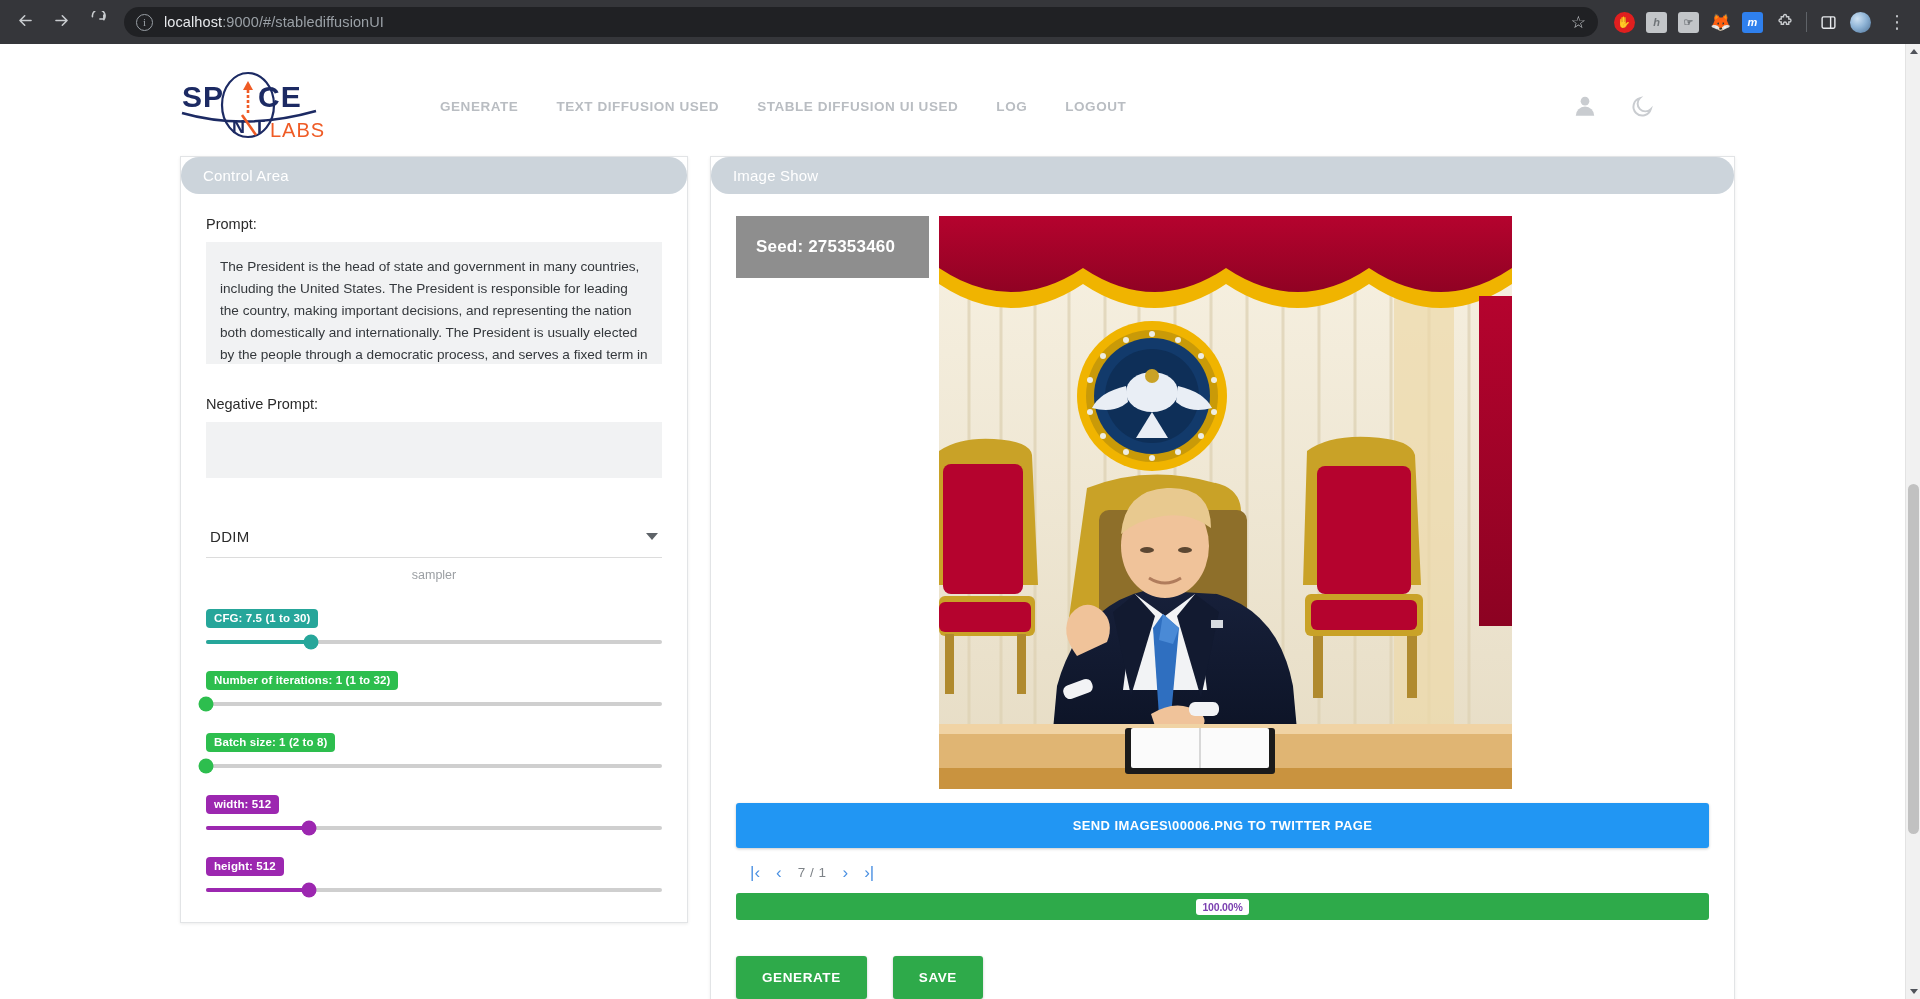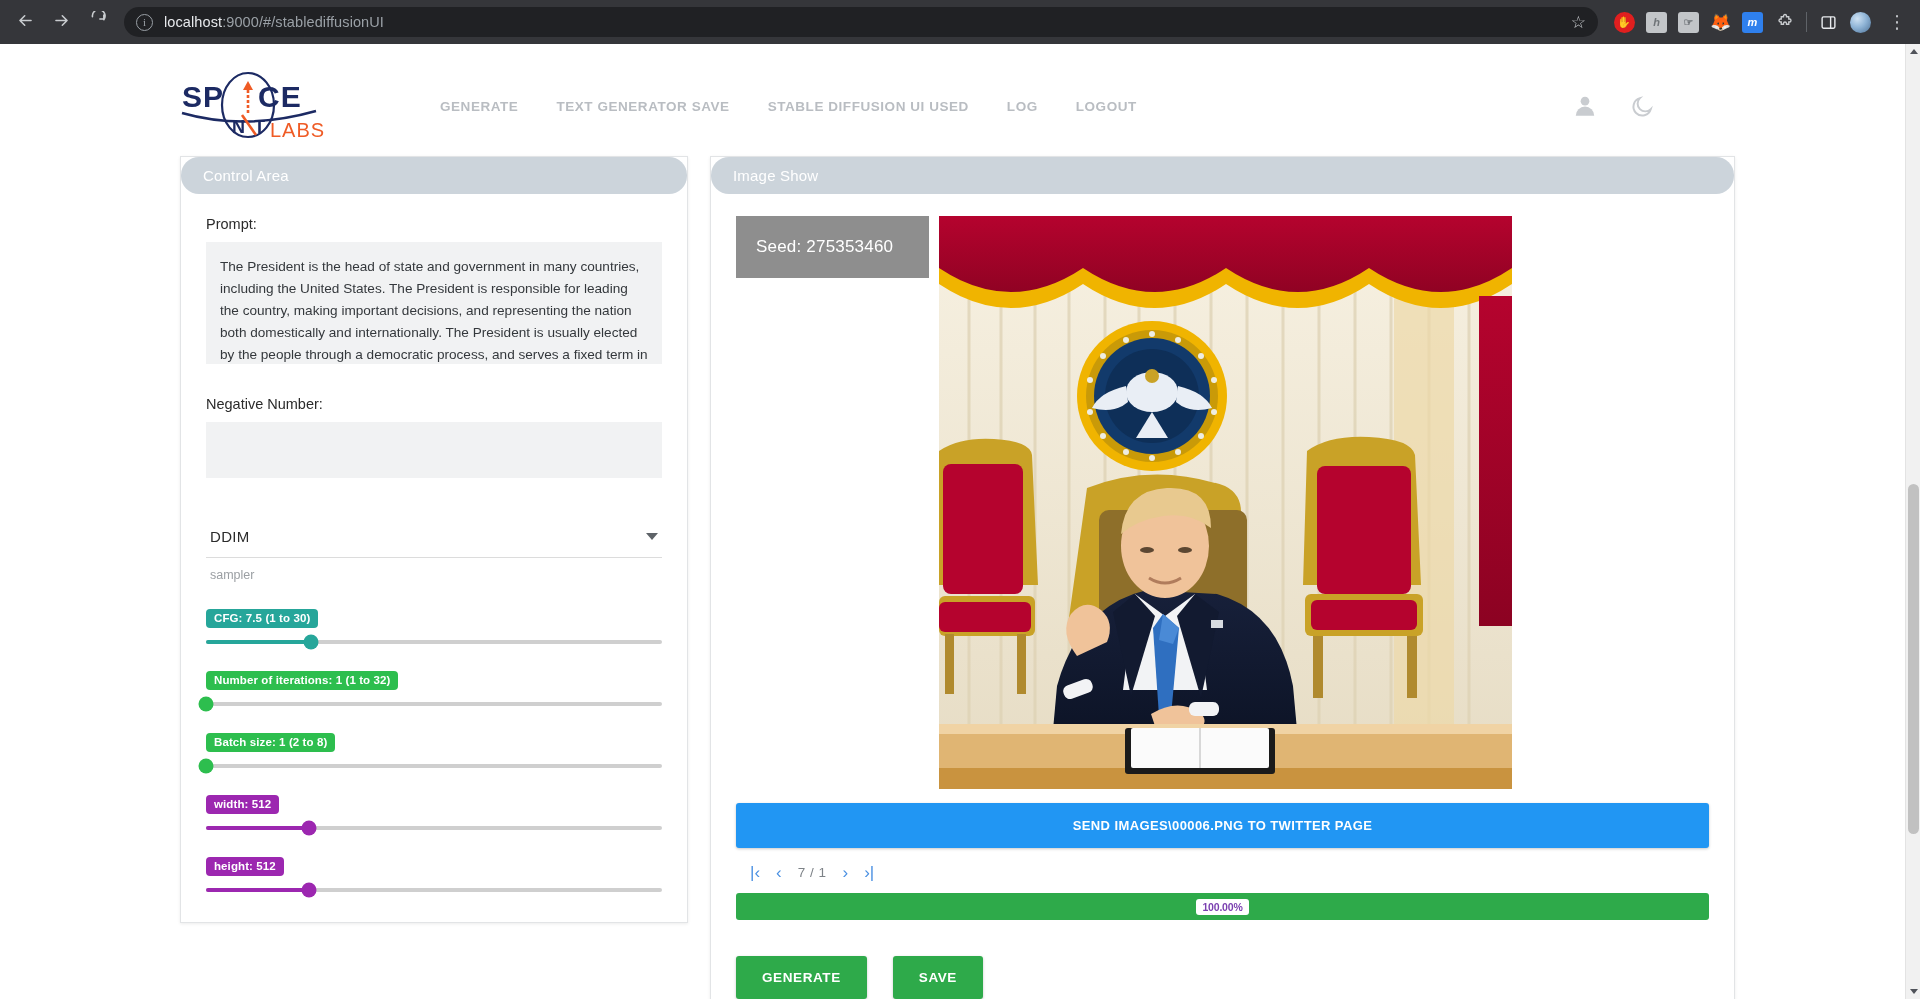--- a/index.html
+++ b/index.html
@@ -102,21 +102,21 @@
   .spacer-40 { height: 40px; }
 
   .select-row {
     display: flex; align-items: center; justify-content: space-between;
     border-bottom: 1px solid #dcdcdc; padding: 6px 4px 12px 4px;
     cursor: pointer;
   }
   .select-val { font-size: 15px; color: #2b2b2b; letter-spacing: .3px; }
   .caret { width: 0; height: 0; border-left: 6px solid transparent;
            border-right: 6px solid transparent; border-top: 7px solid #5e6368; }
-  .select-hint { font-size: 12.5px; color: #9b9fa3; padding: 10px 4px 0 4px; }
+  .select-hint { font-size: 12.5px; color: #9b9fa3; padding: 10px 4px 0 4px; text-align: center; }
 
   
   .slider-group { margin-top: 26px; }
   .sl-badge {
     display: inline-block; color: #fff; font-size: 11.5px;
     font-weight: bold; padding: 3px 8px 4px 8px; border-radius: 4px;
     letter-spacing: .1px; white-space: nowrap;
   }
   .sl-track {
     position: relative; height: 4px; background: #cfcfcf;
@@ -125,21 +125,21 @@
   .sl-fill { position: absolute; left: 0; top: 0; height: 4px; border-radius: 2px; }
   .sl-thumb {
     position: absolute; top: 50%; width: 15px; height: 15px;
     border-radius: 50%; transform: translate(-50%, -50%); cursor: grab;
   }
   .gen-count { font-size: 19px; color: #1d1d1d; margin: 34px 0 6px 0; font-weight: normal; }
 
   
   .show-row { display: flex; align-items: flex-start; }
   .seed-chip {
-    background: #8e8e8e; color: #fff; font-size: 17px; font-weight: normal;
+    background: #8e8e8e; color: #fff; font-size: 17px; font-weight: bold;
     padding: 22px 20px; width: 193px; height: 62px;
     display: flex; align-items: center; white-space: nowrap;
     letter-spacing: .2px;
   }
   .img-wrap { width: 573px; height: 573px; margin-left: 10px; position: relative; overflow: hidden; }
   .img-wrap svg { display: block; width: 573px; height: 573px; }
 
   .twitter-btn {
     display: block; width: 100%; margin-top: 14px;
     background: #2196f3; color: #fff; border: none;
@@ -253,21 +253,21 @@
         <line x1="68" y1="19" x2="68" y2="44" stroke="#ef5b25" stroke-width="2.6" stroke-dasharray="3 2"></line>
         <path d="M62 44 l14 20" stroke="#ef5b25" stroke-width="2.6"></path>
         <text x="52" y="62" font-family="Liberation Sans, sans-serif" font-size="18" font-weight="bold" fill="#1c2a63">N</text>
         <text x="74" y="62" font-family="Liberation Sans, sans-serif" font-size="18" font-weight="bold" fill="#1c2a63">T</text>
         <text x="90" y="66" font-family="Liberation Sans, sans-serif" font-size="20" fill="#ef5b25" letter-spacing="1">LABS</text>
       </svg>
     </div>
 
     <nav class="main-nav">
       <a class="nav-link" href="#">GENERATE</a>
-      <a class="nav-link" href="#">TEXT GENERATOR SAVE</a>
+      <a class="nav-link" href="#">TEXT DIFFUSION USED</a>
       <a class="nav-link" href="#">STABLE DIFFUSION UI USED</a>
       <a class="nav-link" href="#">LOG</a>
       <a class="nav-link" href="#">LOGOUT</a>
     </nav>
 
     <div class="header-icons">
       <span class="hdr-ic">
         <svg width="26" height="26" viewBox="0 0 24 24" fill="#c9ccd0">
           <circle cx="12" cy="7.5" r="4"></circle>
           <path d="M3.5 21a8.5 8.5 0 0117 0z"></path>
@@ -285,21 +285,21 @@
 
     <section class="panel panel-left">
       <div class="panel-head">Control Area</div>
       <div class="panel-body">
 
         <div class="field-label">Prompt:</div>
         <textarea class="textarea-box ta-prompt" placeholder="" style="">The President is the head of state and government in many countries, including the United States. The President is responsible for leading the country, making important decisions, and representing the nation both domestically and internationally. The President is usually elected by the people through a democratic process, and serves a fixed term in office.</textarea>
 
         <div class="spacer-28"></div>
 
-        <div class="field-label">Negative Number:</div>
+        <div class="field-label">Negative Prompt:</div>
         <textarea class="textarea-box ta-neg" placeholder="" style=""></textarea>
 
         <div class="spacer-40"></div>
 
         <div class="select-row">
           <span class="select-val">DDIM</span>
           <span class="caret"></span>
         </div>
         <div class="select-hint">sampler</div>
 

